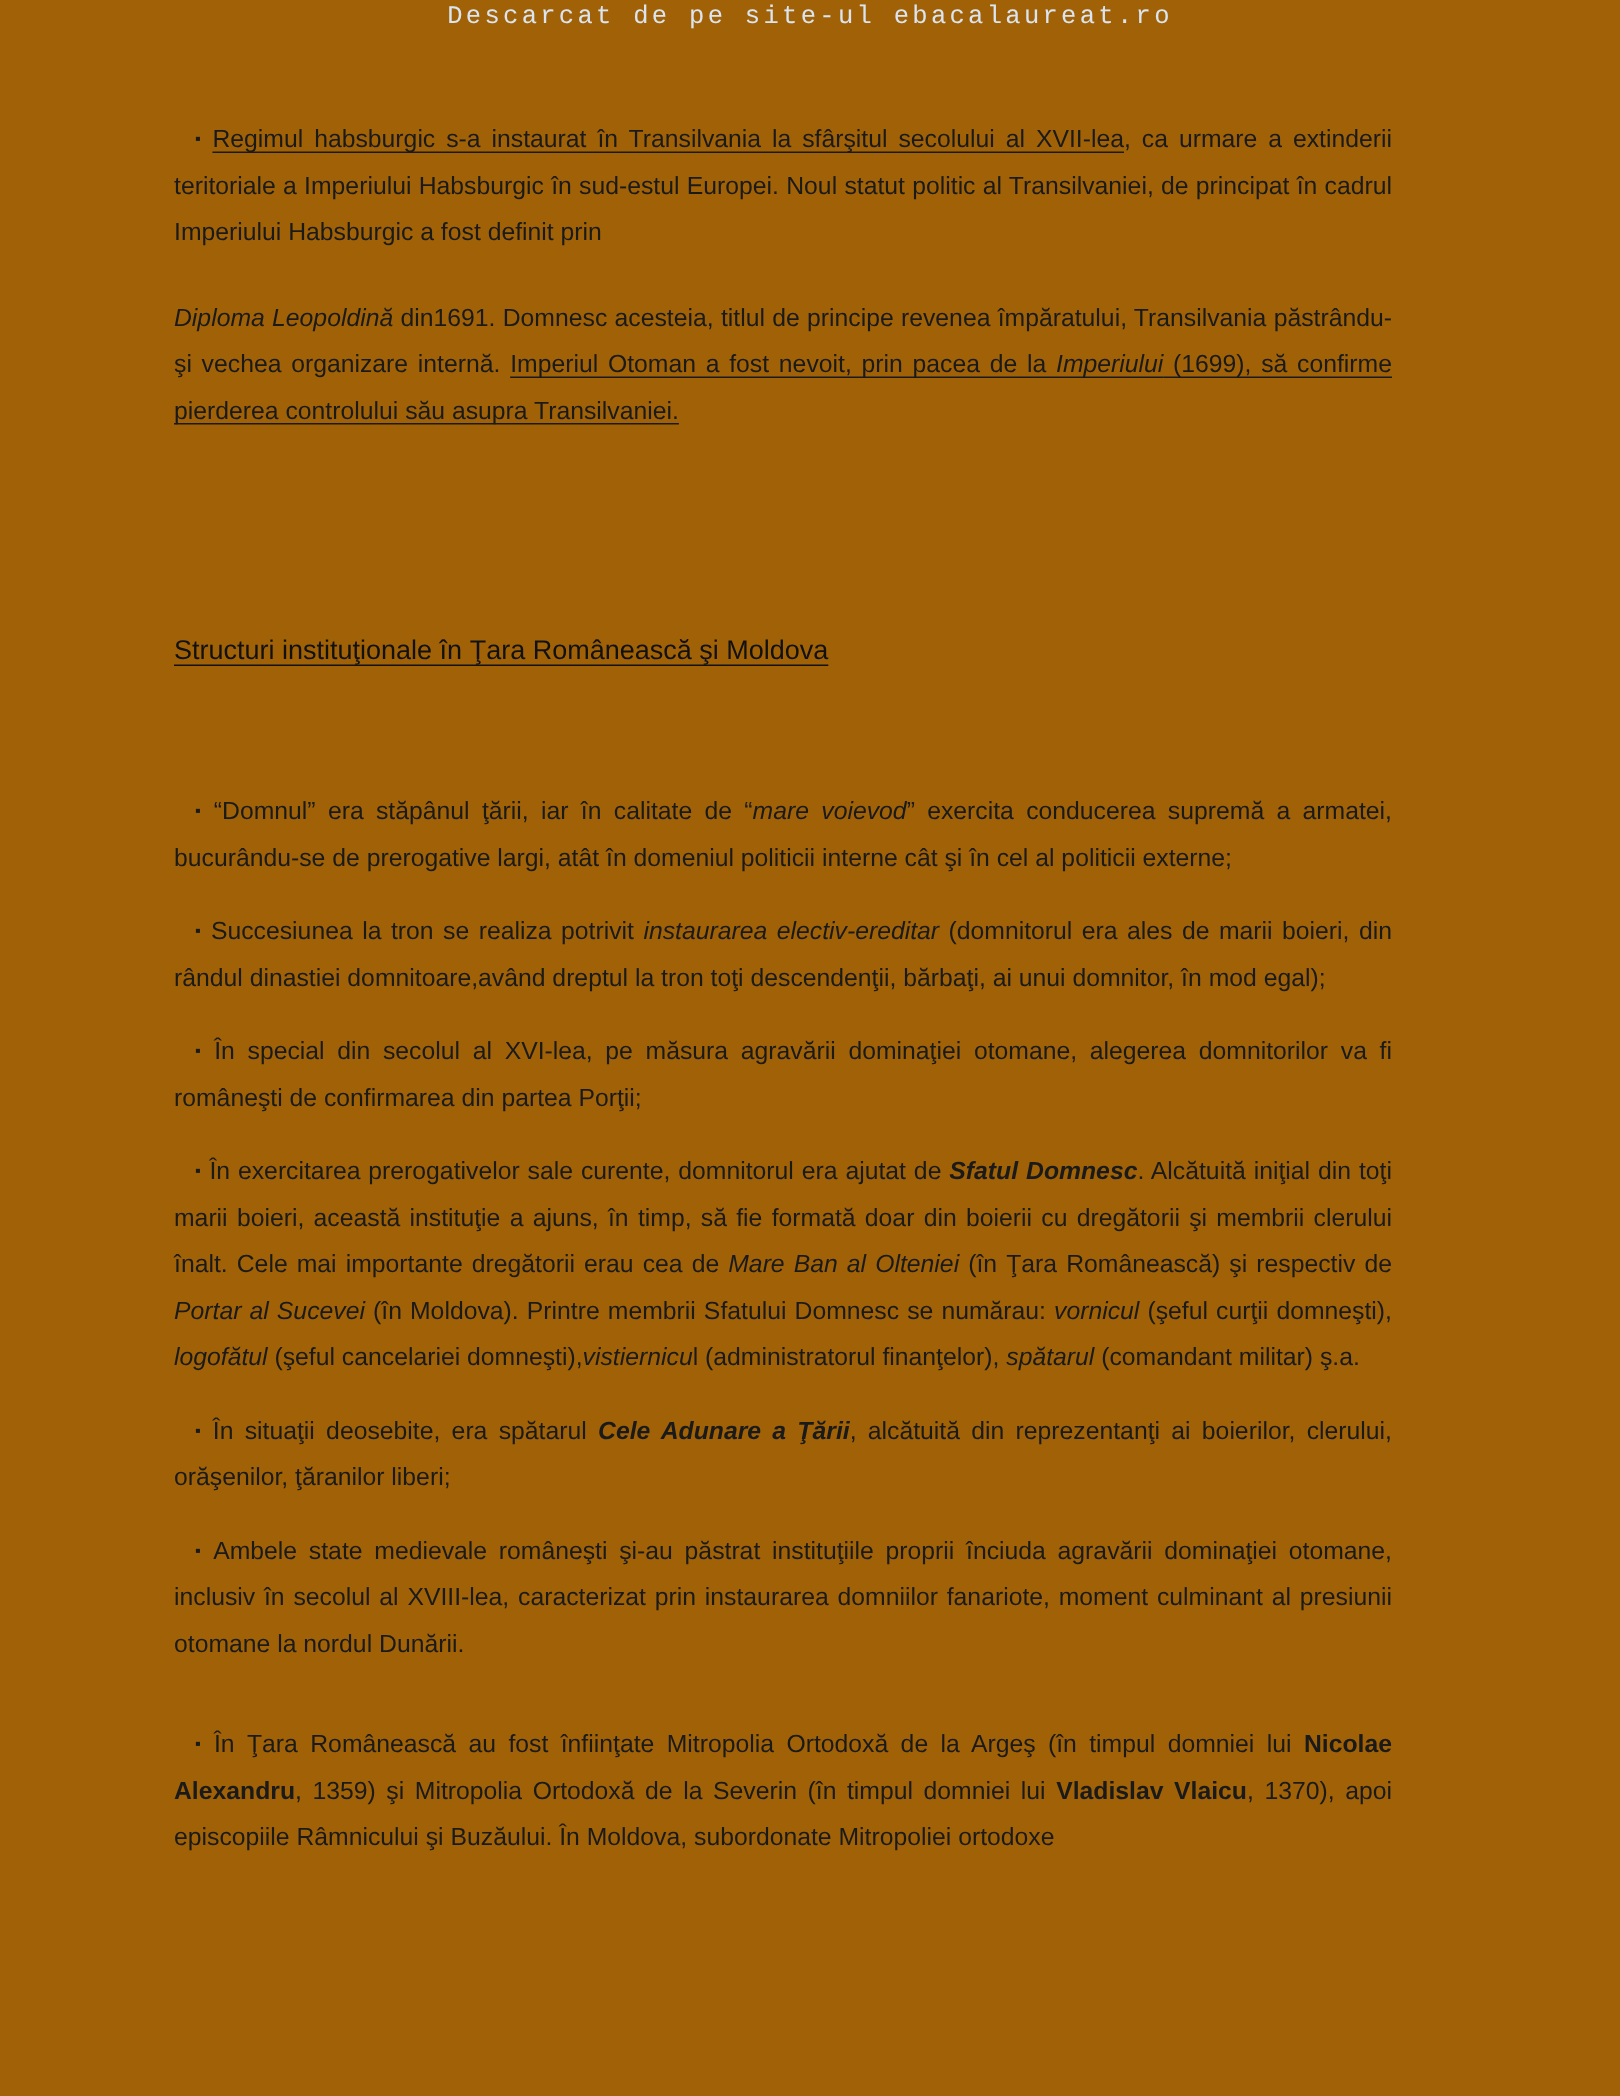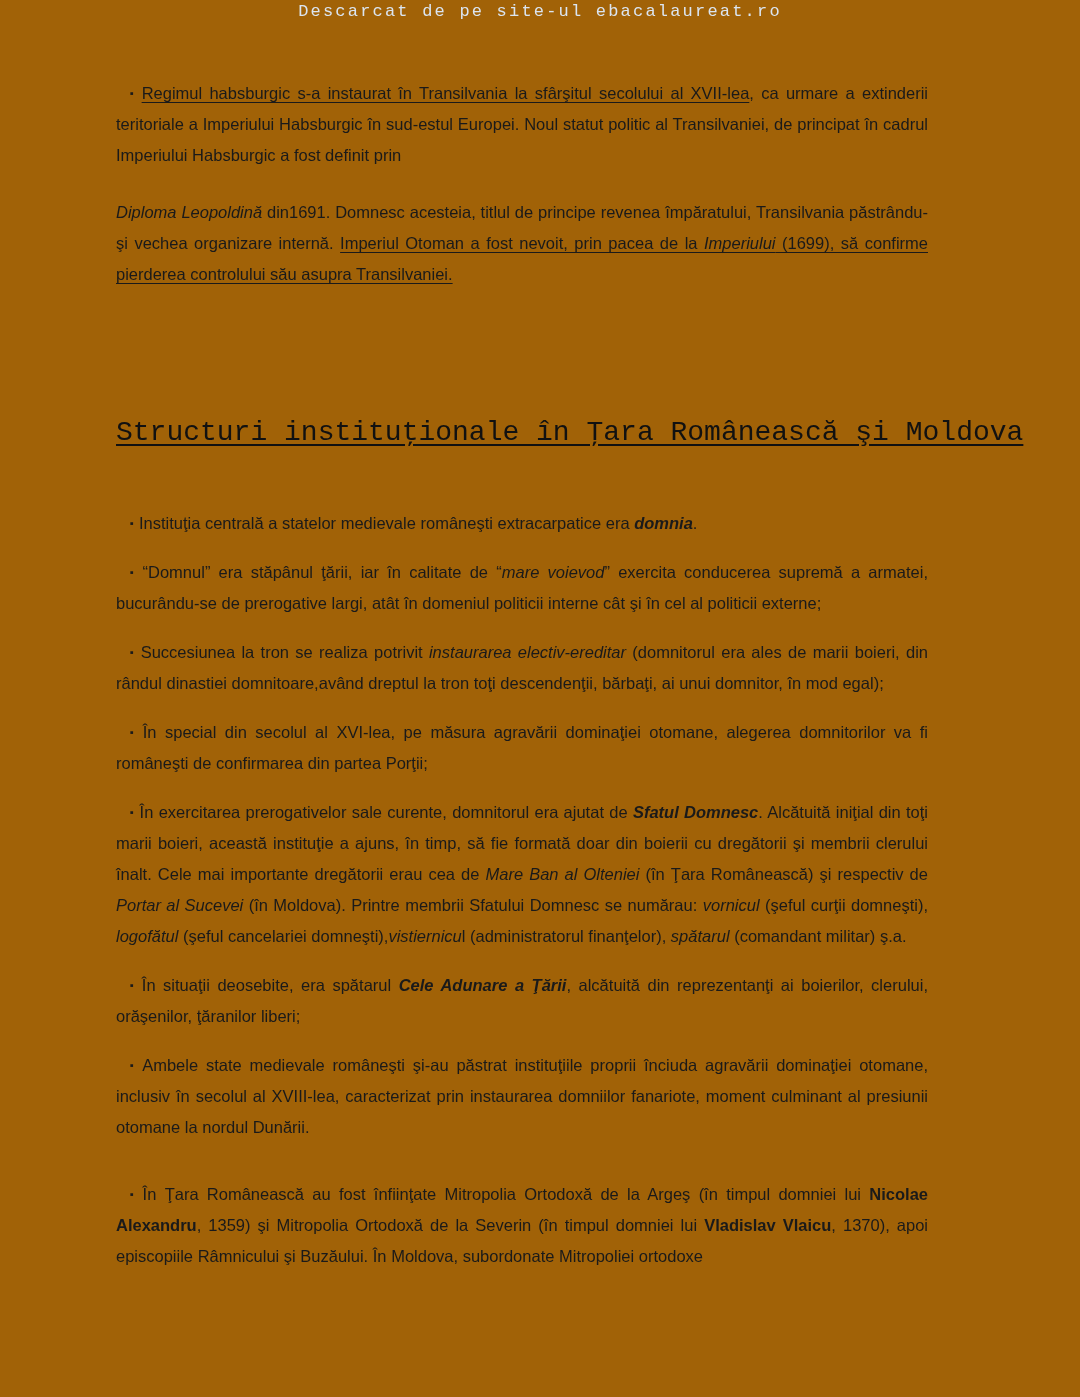--- a/index.html
+++ b/index.html
@@ -68,22 +68,22 @@
 
   em { font-style: italic; }
   b  { font-weight: bold; }
   .bi { font-weight: bold; font-style: italic; }
   .u  { text-decoration: underline; text-underline-offset: 3px; }
 
   
   h2.section-title {
     margin: 0;
     padding: 0;
-    font-family: Liberation Mono, monospace;
-    font-size: 28px;
+    font-family: Liberation Sans, sans-serif;
+    font-size: 18px;
     font-weight: 400;
     line-height: 30px;
     color: #111111;
     text-decoration: underline;
     text-underline-offset: 4px;
     white-space: nowrap;
   }
 </style>
 </head>
 <body>
@@ -99,21 +99,20 @@
     <div class="gap-md"></div>
 
     <p class="para"><em>Diploma Leopoldină</em><span> din1691. Domnesc acesteia, titlul de principe revenea împăratului, Transilvania păstrându-şi vechea organizare internă. </span><span class="u"><span>Imperiul Otoman a fost nevoit, prin pacea de la </span><em>Imperiului</em><span> (1699), să confirme pierderea controlului său asupra Transilvaniei.</span></span></p>
 
     <div class="gap-xl"></div>
 
     <h2 class="section-title">Structuri instituţionale în Ţara Românească şi Moldova</h2>
 
     <div class="gap-xxl"></div>
 
-    <p class="para indent"><span class="bullet">▪</span><span>Instituţia centrală a statelor medievale româneşti extracarpatice era </span><span class="bi">domnia</span><span>.</span></p>
 
     <div class="gap-sm"></div>
 
     <p class="para indent"><span class="bullet">▪</span><span>“Domnul” era stăpânul ţării, iar în calitate de “</span><em>mare voievod</em><span>” exercita conducerea supremă a armatei, bucurându-se de prerogative largi, atât în domeniul politicii interne cât şi în cel al politicii externe;</span></p>
 
     <div class="gap-sm"></div>
 
     <p class="para indent"><span class="bullet">▪</span><span>Succesiunea la tron se realiza potrivit </span><em>instaurarea electiv-ereditar</em><span> (domnitorul era ales de marii boieri, din rândul dinastiei domnitoare,având dreptul la tron toţi descendenţii, bărbaţi, ai unui domnitor, în mod egal);</span></p>
 
     <div class="gap-sm"></div>

